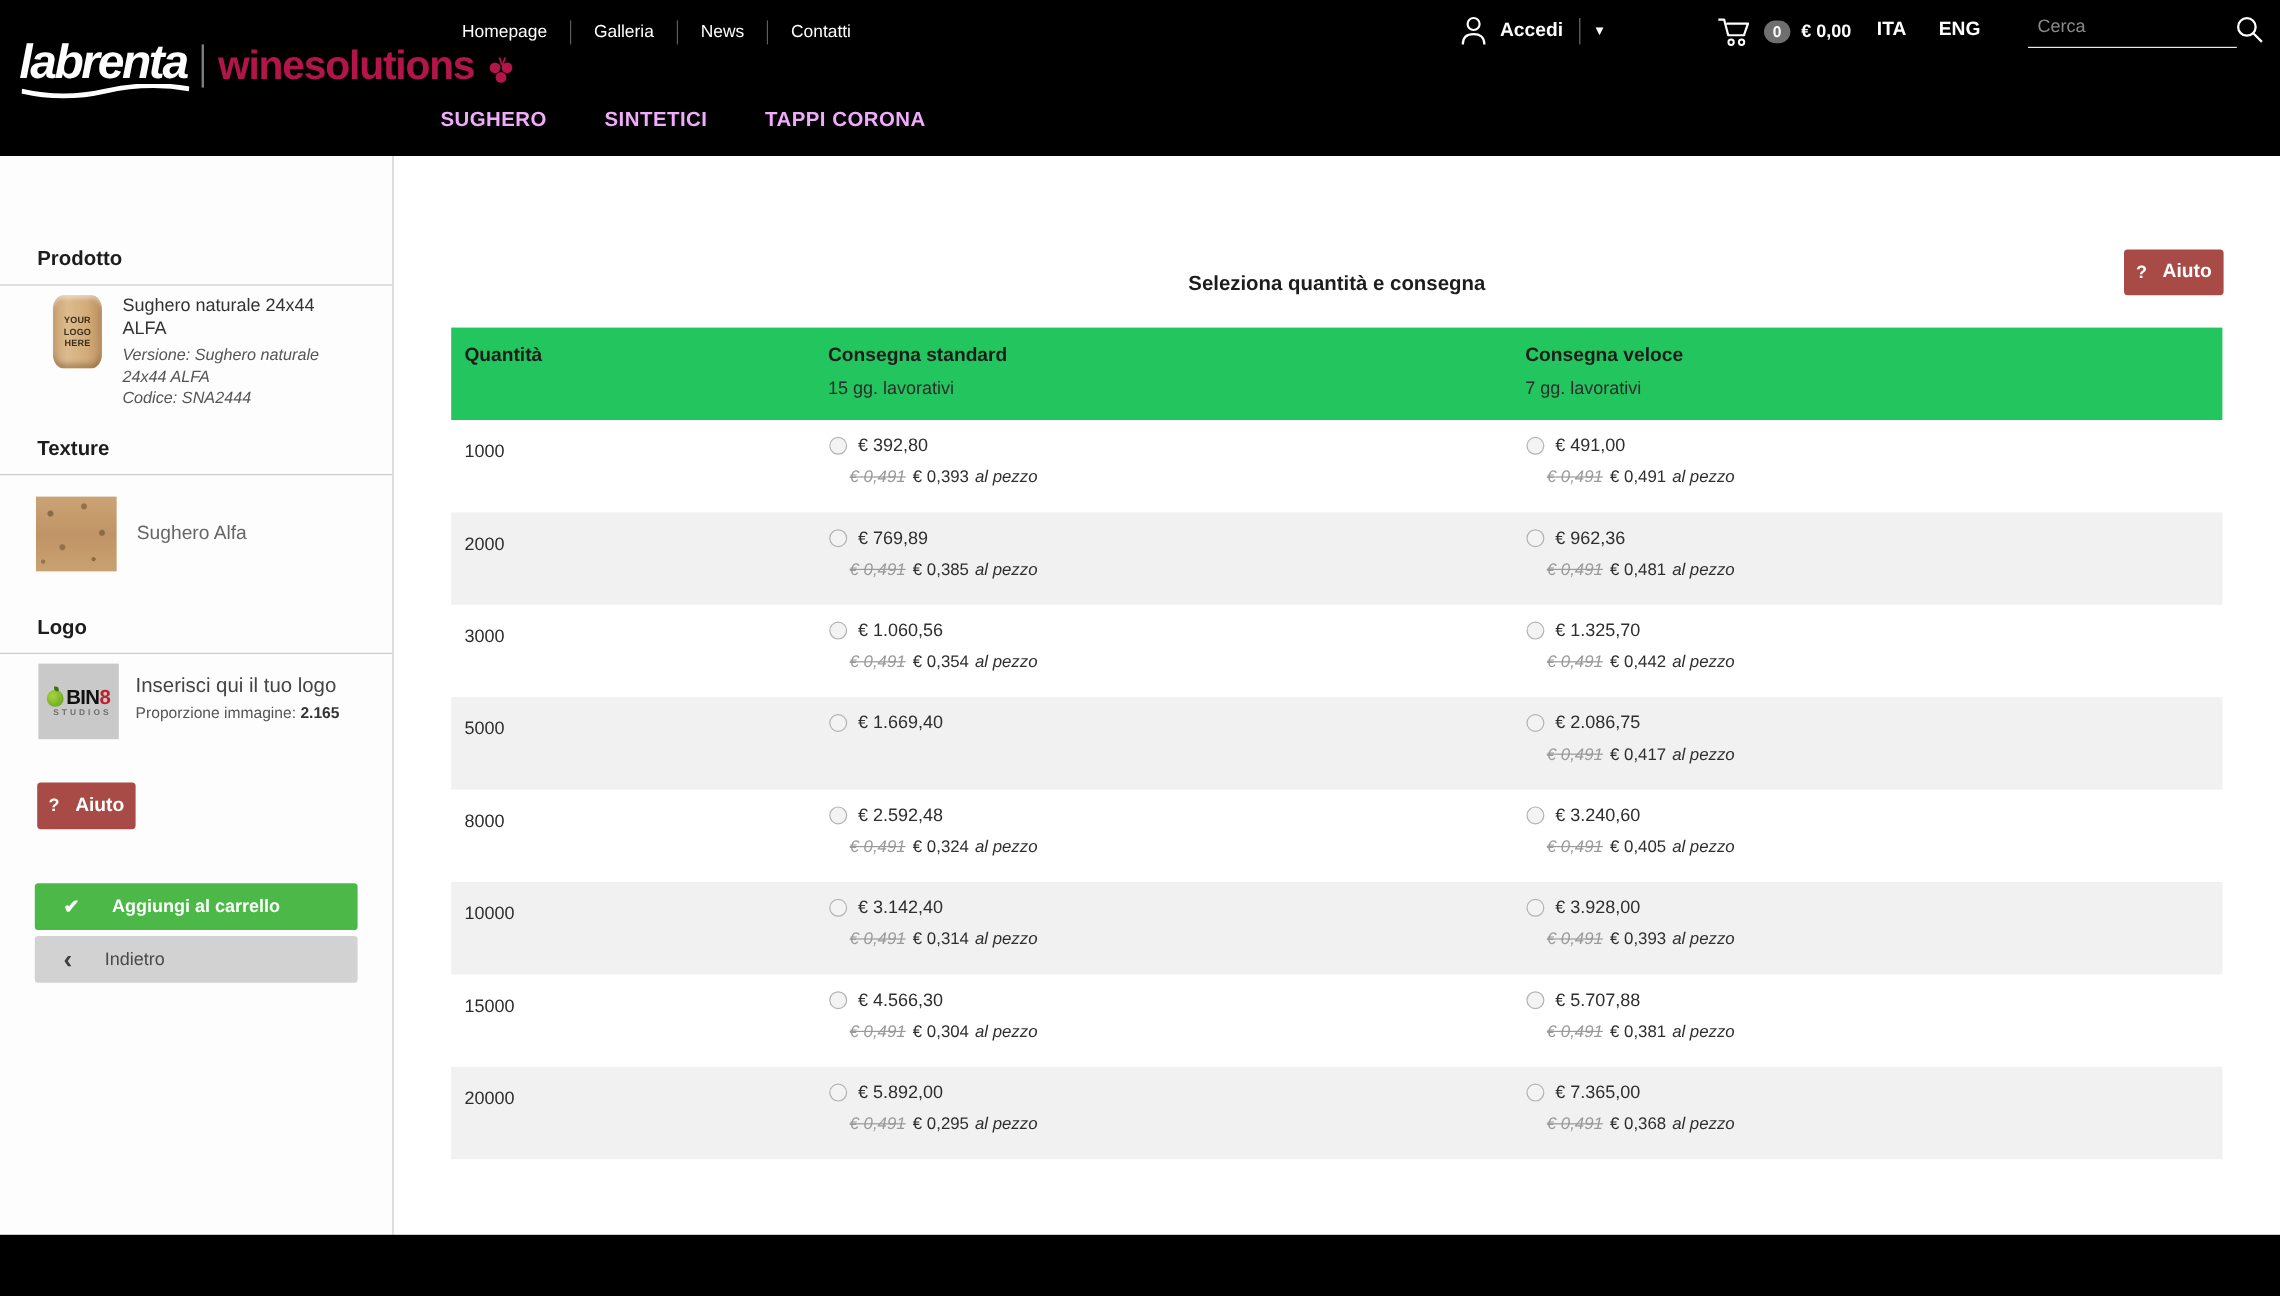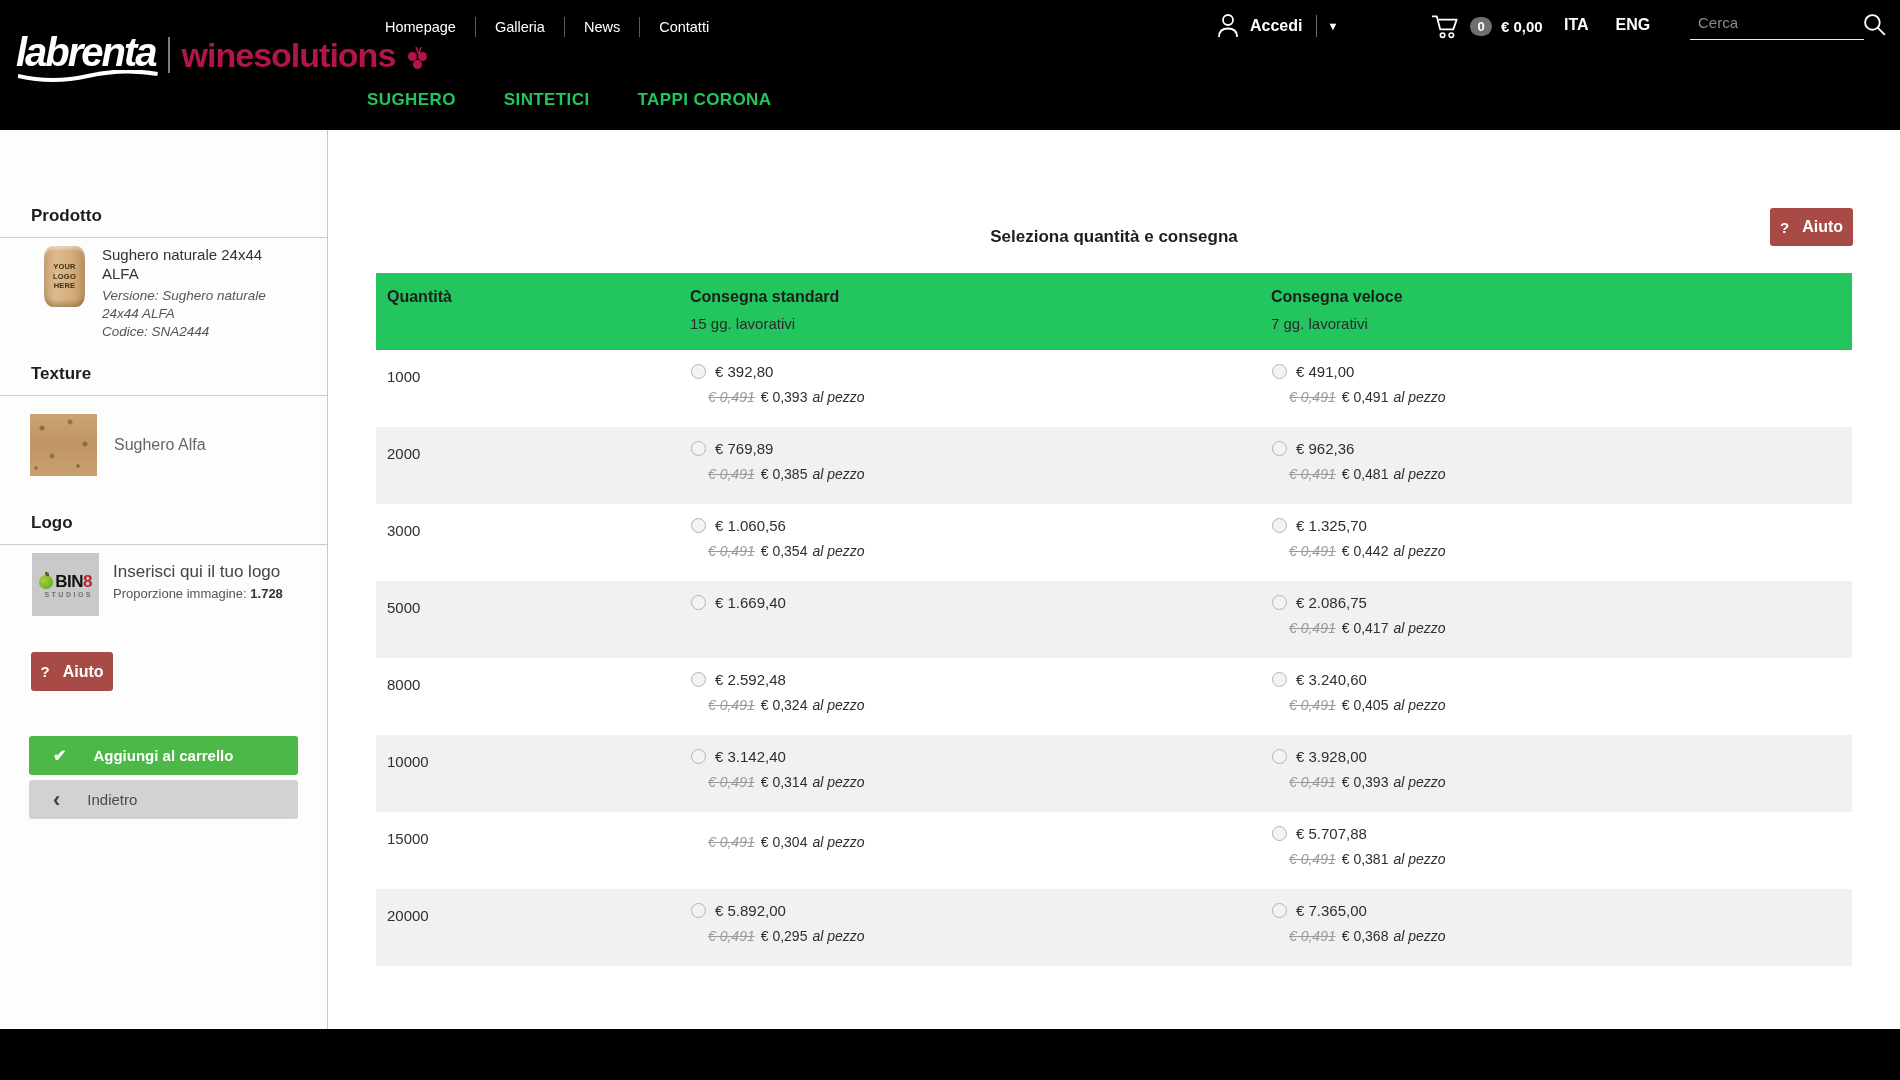--- a/index.html
+++ b/index.html
@@ -40,21 +40,21 @@
   .langs span{cursor:pointer;}
 
   .search{position:absolute;left:1690px;top:10px;width:164px;}
   .search input{width:100%;background:transparent;border:none;border-bottom:1px solid #e8e8e8;
                 color:#fff;font-size:15px;padding:4px 2px 8px 8px;outline:none;
                 font-family:"Liberation Sans",sans-serif;}
   .search input::placeholder{color:#8a8a8a;}
   .search-icon{position:absolute;left:1862px;top:12px;cursor:pointer;}
 
   .main-nav{position:absolute;left:367px;top:90px;display:flex;gap:48px;}
-  .main-nav a{color:#22c55e;text-decoration:none;font-weight:bold;font-size:17px;letter-spacing:.4px;}
+  .main-nav a{color:#f0abfc;text-decoration:none;font-weight:bold;font-size:17px;letter-spacing:.4px;}
 
   
   .sidebar{position:absolute;left:0;top:130px;width:328px;height:899px;background:#fdfdfd;
            border-right:1px solid #c8c8c8;box-sizing:border-box;}
   .side-heading{position:absolute;left:0;right:0;margin:0;padding:0 0 11px 31px;
                 font-size:17px;font-weight:bold;color:#1d1d1d;border-bottom:1px solid #ccc;}
   .sec-prodotto-h{top:76px;}
   .sec-texture-h{top:234px;}
   .sec-logo-h{top:383px;}
 
@@ -231,21 +231,21 @@
       <div class="logo-swatch">
         <span class="bin8-line">
           <span class="apple"></span>
           <span class="bin8-text"><span>BIN</span><span class="bin8-eight">8</span></span>
         </span>
         <span class="bin8-studios">STUDIOS</span>
       </div>
       <div class="logo-info">
         <p class="logo-caption">Inserisci qui il tuo logo</p>
         <div class="logo-ratio">
-          <span>Proporzione immagine:</span> <b>1.728</b>
+          <span>Proporzione immagine:</span> <b>2.165</b>
         </div>
       </div>
     </div>
 
     <button class="btn btn-red side-help">
       <span class="qmark">?</span>
       <span>Aiuto</span>
     </button>
 
     <button class="btn btn-green">
@@ -379,20 +379,24 @@
               <div class="price-line">
                 <span class="radio" role="radio"></span>
                 <span class="total">€ 3.928,00</span>
               </div>
               <div class="unit-line"><span class="old">€ 0,491</span><span class="unit">€ 0,393</span><span class="per">al pezzo</span></div>
             </div>
           </div>
           <div class="trow">
             <div class="cell qty">15000</div>
             <div class="cell price-cell">
+              <div class="price-line">
+                <span class="radio" role="radio"></span>
+                <span class="total">€ 4.566,30</span>
+              </div>
               <div class="unit-line"><span class="old">€ 0,491</span><span class="unit">€ 0,304</span><span class="per">al pezzo</span></div>
             </div>
             <div class="cell price-cell">
               <div class="price-line">
                 <span class="radio" role="radio"></span>
                 <span class="total">€ 5.707,88</span>
               </div>
               <div class="unit-line"><span class="old">€ 0,491</span><span class="unit">€ 0,381</span><span class="per">al pezzo</span></div>
             </div>
           </div>

